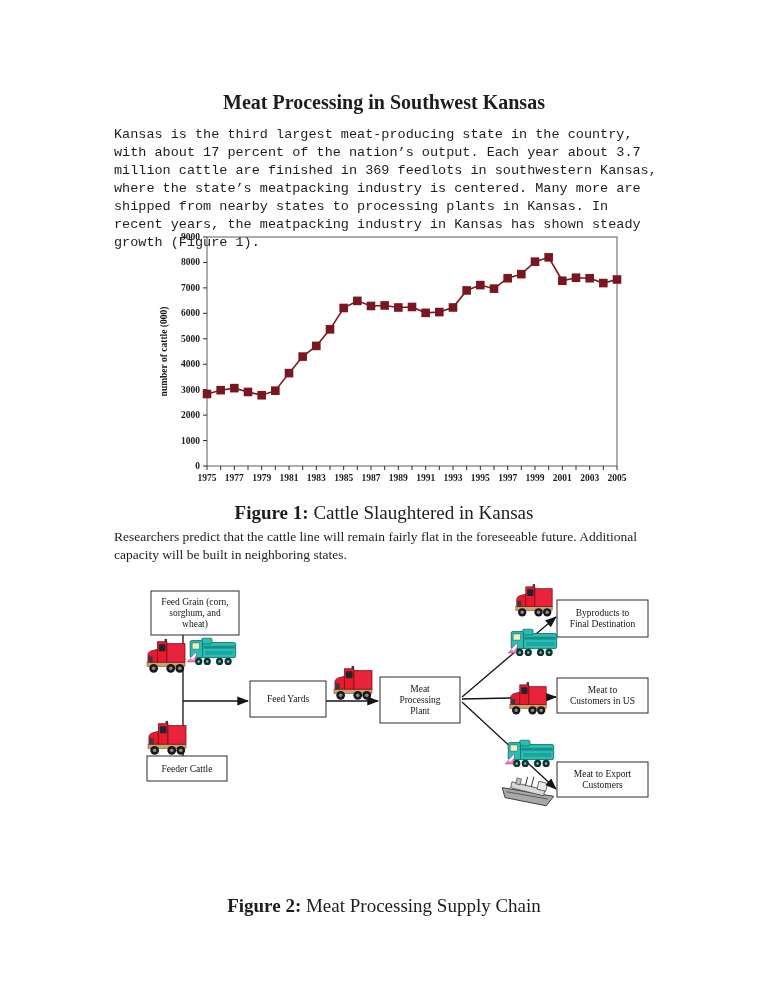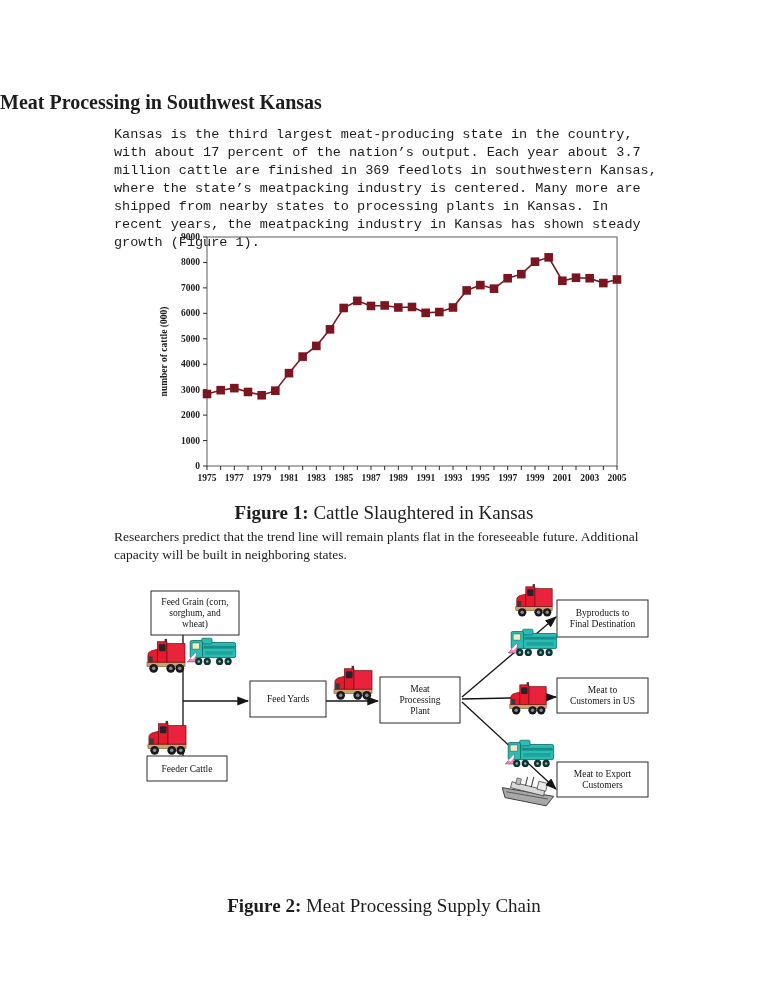--- a/index.html
+++ b/index.html
@@ -1,18 +1,18 @@
 <!DOCTYPE html>
 <html><head>
 <meta charset="utf-8">
 <style>
   html,body{margin:0;padding:0;background:#e9e9e9;}
   .page{position:relative;width:768px;height:994px;margin:0 auto;background:#ffffff;
         font-family:"Liberation Serif", serif;color:#1d1d1d;overflow:hidden;}
-  .title{position:absolute;left:0;top:91px;width:768px;margin:0;
+  .title{position:absolute;left:0;top:91px;width:768px;margin:0;text-align:center;
          font-size:20px;font-weight:bold;}
   .para{position:absolute;left:114px;width:550px;margin:0;font-size:13.5px;line-height:18px;}
   .p1{top:126px;font-family:Liberation Mono, monospace;}
   .p2{top:528px;}
   .caption{position:absolute;left:0;width:768px;margin:0;text-align:center;font-size:19px;}
   .cap1{top:502px;}
   .cap2{top:895px;}
   .cap-label{font-weight:bold;}
   .fig1{position:absolute;left:140px;top:228px;}
   .fig2{position:absolute;left:130px;top:580px;}
@@ -128,21 +128,21 @@
       <rect x="418.0333333333333" y="48.46444444444445" width="8.6" height="8.6" fill="#7A161F"></rect>
       <rect x="431.7" y="45.41111111111111" width="8.6" height="8.6" fill="#7A161F"></rect>
       <rect x="445.3666666666667" y="45.92" width="8.6" height="8.6" fill="#7A161F"></rect>
       <rect x="459.0333333333333" y="50.754444444444445" width="8.6" height="8.6" fill="#7A161F"></rect>
       <rect x="472.7" y="47.19222222222224" width="8.6" height="8.6" fill="#7A161F"></rect>
       <text x="27" y="123.5" text-anchor="middle" class="chart-axis-label" transform="rotate(-90 27 123.5)">number of cattle (000)</text>
     </svg>
 
   <p class="caption cap1"><span class="cap-label">Figure 1:</span><span> Cattle Slaughtered in Kansas</span></p>
 
-  <p class="para p2">Researchers predict that the trend line will remain plants flat in the foreseeable future. Additional capacity will be built in neighboring states.</p>
+  <p class="para p2">Researchers predict that the cattle line will remain fairly flat in the foreseeable future. Additional capacity will be built in neighboring states.</p>
 
   <svg id="fig2" class="fig2" width="540" height="250" viewBox="0 0 540 250">
     <defs>
       <marker id="arrowhead" markerWidth="9" markerHeight="8" refX="8.2" refY="3.5" orient="auto">
         <path d="M0,0 L9,3.5 L0,7 Z" fill="#141414"></path>
       </marker>
 
       <symbol id="sym-truck" viewBox="0 0 44 40">
         <rect x="20.5" y="2" width="2.6" height="10" fill="#3a3a3a"></rect>
         <rect x="2" y="26.5" width="40" height="4.5" fill="#C9A36A" stroke="#6b4a1f" stroke-width="0.6"></rect>

